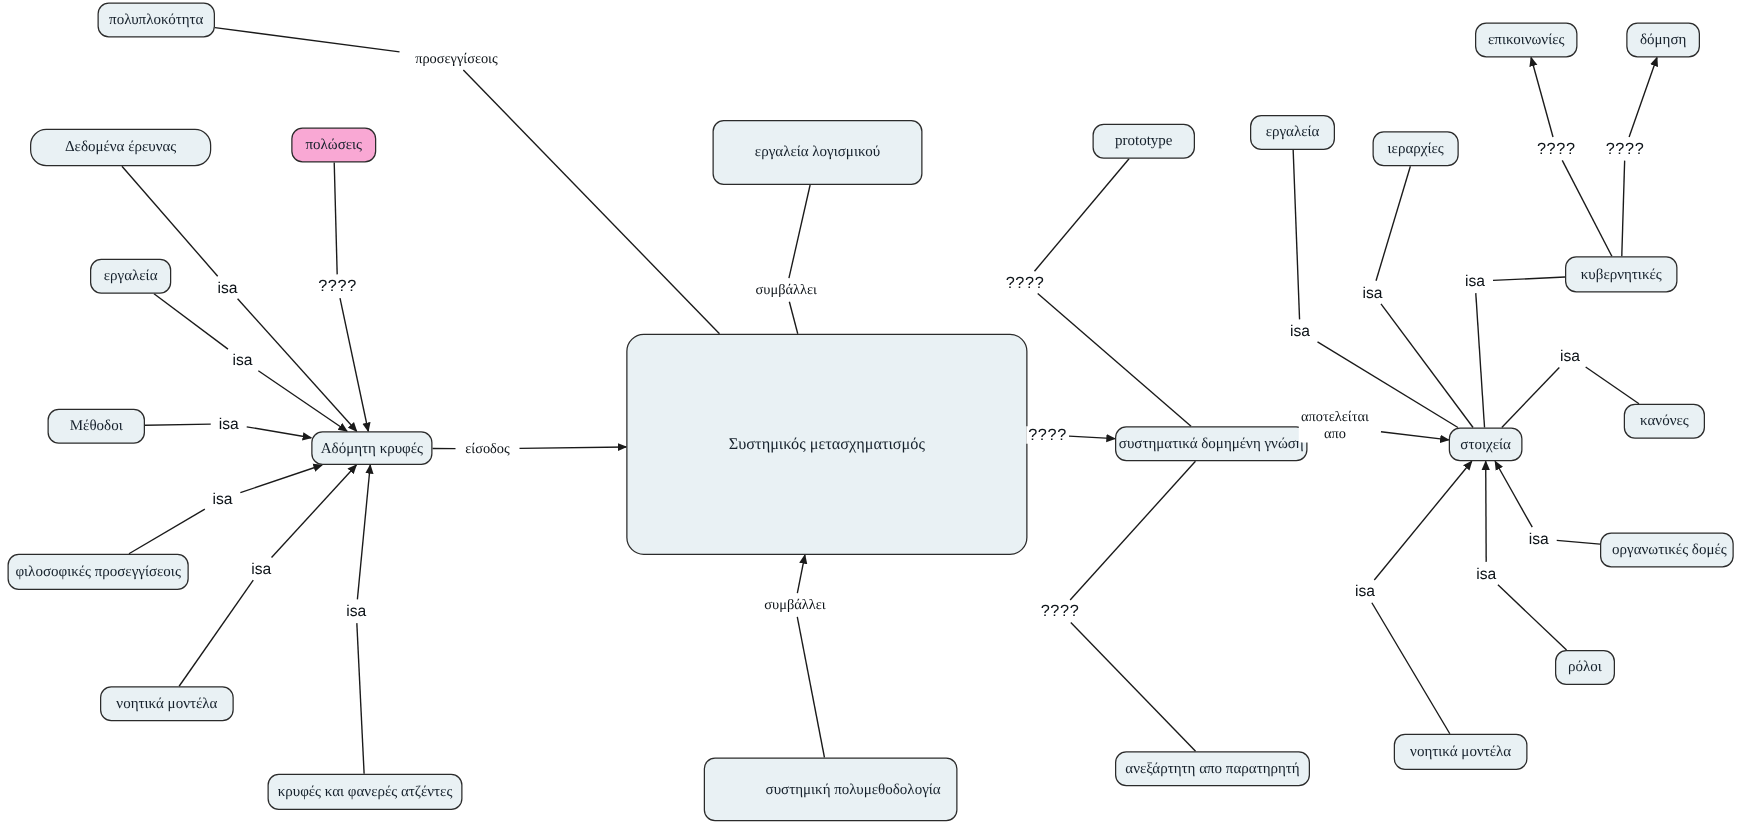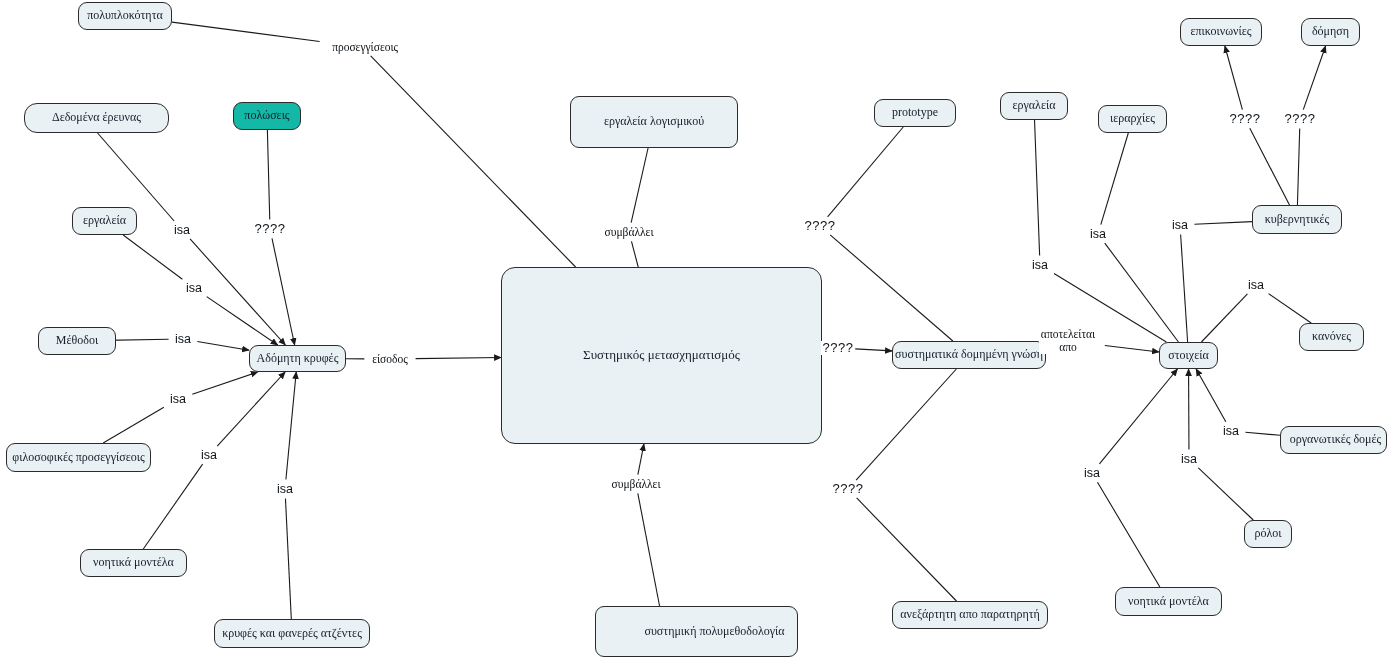--- a/index.html
+++ b/index.html
@@ -132,21 +132,21 @@
       </div>
       <div class="node" style="left: 1180px; top: 18px; width: 82px; height: 28px; background: rgb(233, 241, 244); border-color: rgb(43, 43, 43);">
         <span>επικοινωνίες</span>
       </div>
       <div class="node" style="left: 1301px; top: 18px; width: 59px; height: 28px; background: rgb(233, 241, 244); border-color: rgb(43, 43, 43);">
         <span>δόμηση</span>
       </div>
       <div class="node" style="left: 24px; top: 103px; width: 145px; height: 30px; background: rgb(233, 241, 244); border-color: rgb(43, 43, 43); border-radius: 13px;">
         <span>Δεδομένα έρευνας</span>
       </div>
-      <div class="node" style="left: 233px; top: 102px; width: 68px; height: 28px; background: #14b8a6; border-color: rgb(43, 43, 43);">
+      <div class="node" style="left: 233px; top: 102px; width: 68px; height: 28px; background: #f9a8d4; border-color: rgb(43, 43, 43);">
         <span>πολώσεις</span>
       </div>
       <div class="node" style="left: 570px; top: 96px; width: 168px; height: 52px; background: rgb(233, 241, 244); border-color: rgb(43, 43, 43);">
         <span>εργαλεία λογισμικού</span>
       </div>
       <div class="node" style="left: 874px; top: 99px; width: 82px; height: 28px; background: rgb(233, 241, 244); border-color: rgb(43, 43, 43);">
         <span>prototype</span>
       </div>
       <div class="node" style="left: 1000px; top: 92px; width: 68px; height: 28px; background: rgb(233, 241, 244); border-color: rgb(43, 43, 43);">
         <span>εργαλεία</span>
@@ -192,21 +192,21 @@
       </div>
       <div class="node" style="left: 1115px; top: 587px; width: 107px; height: 29px; background: rgb(233, 241, 244); border-color: rgb(43, 43, 43);">
         <span>νοητικά μοντέλα</span>
       </div>
       <div class="node" style="left: 892px; top: 601px; width: 156px; height: 28px; background: rgb(233, 241, 244); border-color: rgb(43, 43, 43);">
         <span>ανεξάρτητη απο παρατηρητή</span>
       </div>
       <div class="node" style="left: 214px; top: 619px; width: 156px; height: 29px; background: rgb(233, 241, 244); border-color: rgb(43, 43, 43);">
         <span>κρυφές και φανερές ατζέντες</span>
       </div>
-      <div class="node" style="left: 595px; top: 606px; width: 203px; height: 51px; background: rgb(233, 241, 244); border-color: rgb(43, 43, 43); padding-left: 44px;">
+      <div class="node" style="left: 563px; top: 606px; width: 203px; height: 51px; background: rgb(233, 241, 244); border-color: rgb(43, 43, 43); padding-left: 44px;">
         <span>συστημική πολυμεθοδολογία</span>
       </div>
     </div>
   <div id="label-layer">
       <div class="edge-label" style="left: 330.133px; top: 40.5625px;">προσεγγίσεοις</div>
       <div class="edge-label isa" style="left: 172.008px; top: 223px;">isa</div>
       <div class="edge-label q" style="left: 252.539px; top: 221.727px;">????</div>
       <div class="edge-label isa" style="left: 184.008px; top: 281px;">isa</div>
       <div class="edge-label isa" style="left: 173.008px; top: 332px;">isa</div>
       <div class="edge-label isa" style="left: 168.008px; top: 392px;">isa</div>

